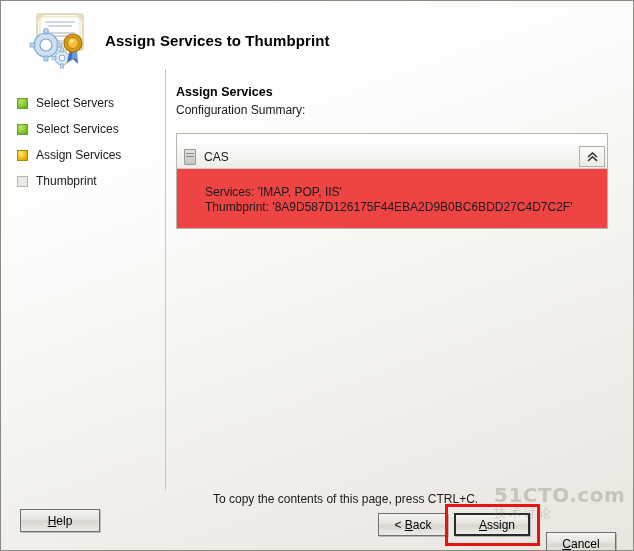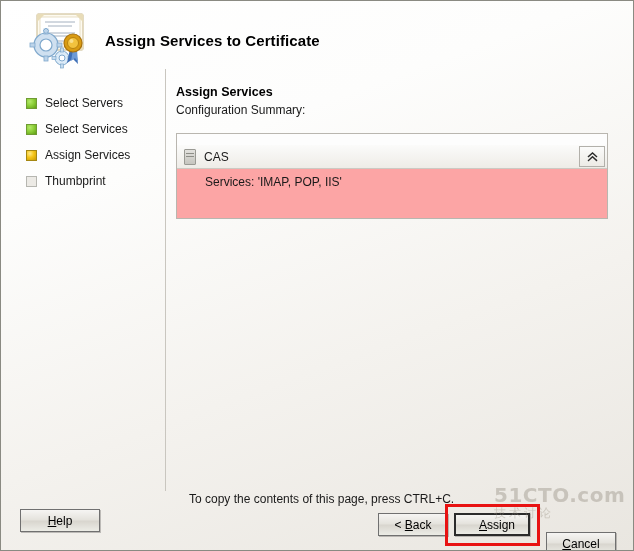--- a/index.html
+++ b/index.html
@@ -54,21 +54,21 @@
     left: 0; top: 78px;
     width: 164px;
     height: 412px;
     padding-top: 11px;
     box-sizing: border-box;
   }
   .nav-item {
     display: flex;
     align-items: center;
     height: 26px;
-    padding-left: 25px;
+    padding-left: 16px;
   }
   .nav-box {
     width: 11px; height: 11px;
     flex: none;
     box-sizing: border-box;
   }
   .nav-box.done {
     border: 1px solid #6f9b33;
     background: radial-gradient(circle at 32% 28%, #b4e86a 0%, #8ed03a 45%, #5f9e14 100%);
   }
@@ -165,35 +165,35 @@
     right: 2px; top: 1px;
     width: 24px; height: 19px;
     border: 1px solid #b2b0aa;
     background: linear-gradient(180deg, #fbfbfa 0%, #edebe6 100%);
     display: flex;
     align-items: center;
     justify-content: center;
     cursor: default;
   }
   #summary-body {
-    padding: 6px 10px 9px 28px;
-    background: #fca5a5;
+    padding: 16px 10px 9px 28px;
+    background: #ef4444;
     min-height: 34px;
   }
   .summary-line {
     font-size: 12px;
     color: #1a1a1a;
     line-height: 15px;
     white-space: nowrap;
   }
 
   
   #footer-hint {
     position: absolute;
-    left: 188px;
+    left: 212px;
     top: 491px;
     font-size: 12px;
     color: #1a1a1a;
   }
   .btn {
     position: absolute;
     height: 23px;
     box-sizing: border-box;
     border: 1px solid #707070;
     background: linear-gradient(180deg, #f6f5f3 0%, #e4e2dc 48%, #d8d5ce 52%, #ececE6 100%);
@@ -296,21 +296,21 @@
           </g>
         </g>
 
         <path d="M41 38 L38 52 L44 48 L49 53 L47 38 Z" fill="#3f6fb5"></path>
         <path d="M44 39 L42 50 L46 47 L49 51 L48 39 Z" fill="#6d9ad6"></path>
         <circle cx="44" cy="32" r="9" fill="#d99b12" stroke="#a9710a" stroke-width="1.2"></circle>
         <circle cx="44" cy="32" r="5.5" fill="#f2c23e" stroke="#b98310" stroke-width="1"></circle>
         <circle cx="42.5" cy="30" r="2" fill="#fbe49a" opacity="0.85"></circle>
       </svg>
     </div>
-    <div id="header-title">Assign Services to Certificate</div>
+    <div id="header-title">Assign Services to Thumbprint</div>
   </div>
 
   <div id="sidebar">
     <div class="nav-item">
       <span class="nav-box done"></span>
       <span class="nav-label">Select Servers</span>
     </div>
     <div class="nav-item">
       <span class="nav-box done"></span>
       <span class="nav-label">Select Services</span>
@@ -337,20 +337,21 @@
         <span id="server-name">CAS</span>
         <span id="collapse-btn">
           <svg width="11" height="10" viewBox="0 0 11 10" xmlns="http://www.w3.org/2000/svg">
             <path d="M1.5 4.6 L5.5 1 L9.5 4.6" fill="none" stroke="#2b2b2b" stroke-width="1.4" stroke-linecap="square"></path>
             <path d="M1.5 8.4 L5.5 4.8 L9.5 8.4" fill="none" stroke="#2b2b2b" stroke-width="1.4" stroke-linecap="square"></path>
           </svg>
         </span>
       </div>
       <div id="summary-body">
         <div class="summary-line">Services: 'IMAP, POP, IIS'</div>
+        <div class="summary-line">Thumbprint: '8A9D587D126175F44EBA2D9B0BC6BDD27C4D7C2F'</div>
       </div>
     </div>
   </div>
 
   <div id="footer-hint">To copy the contents of this page, press CTRL+C.</div>
 
   <div class="btn" id="btn-help">
     <span><span></span><span class="mnemonic">H</span><span>elp</span></span>
   </div>
 

